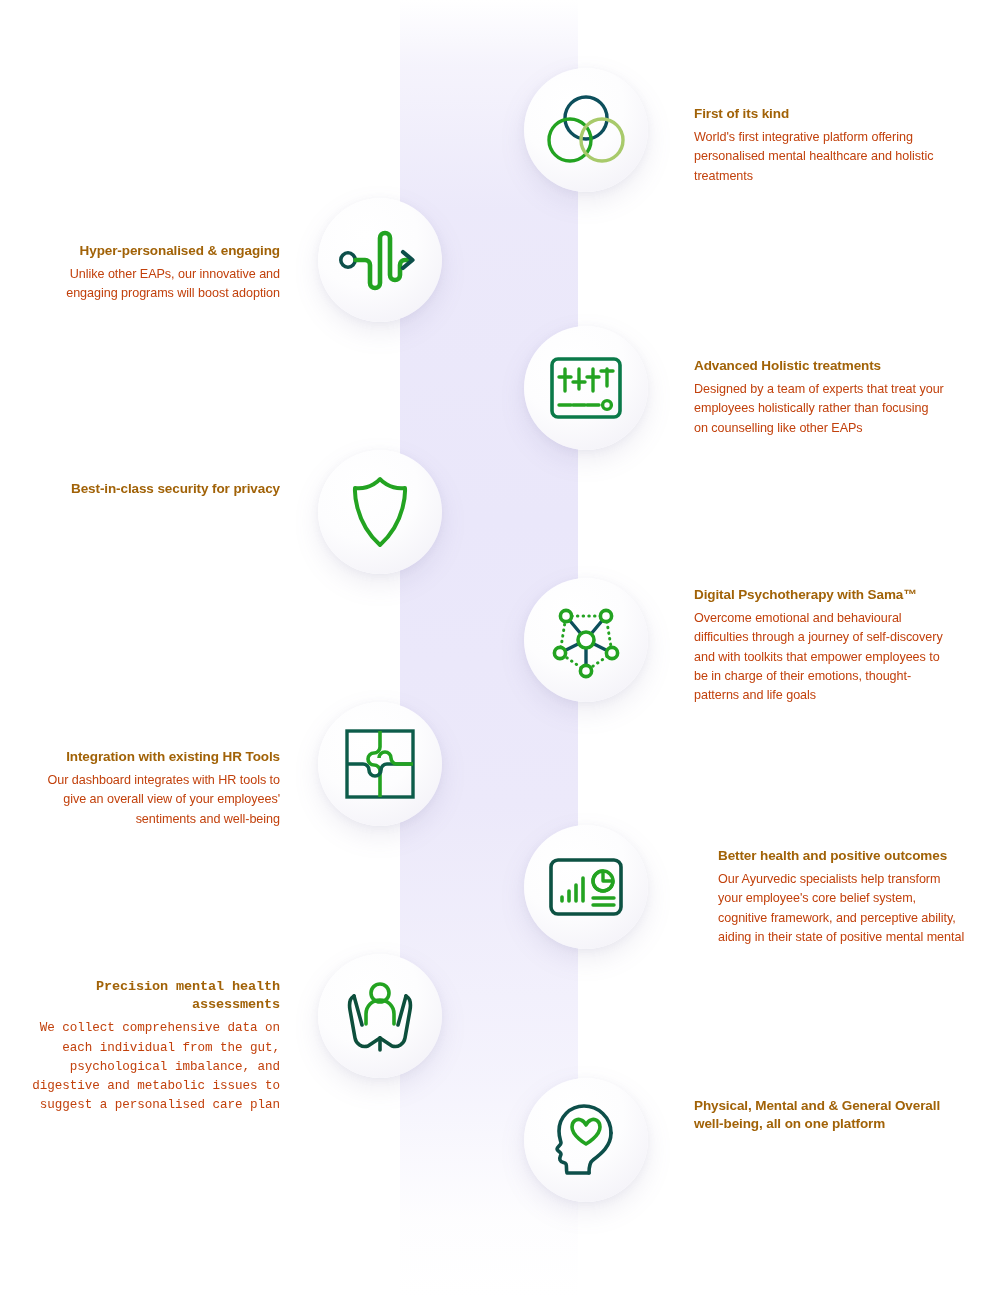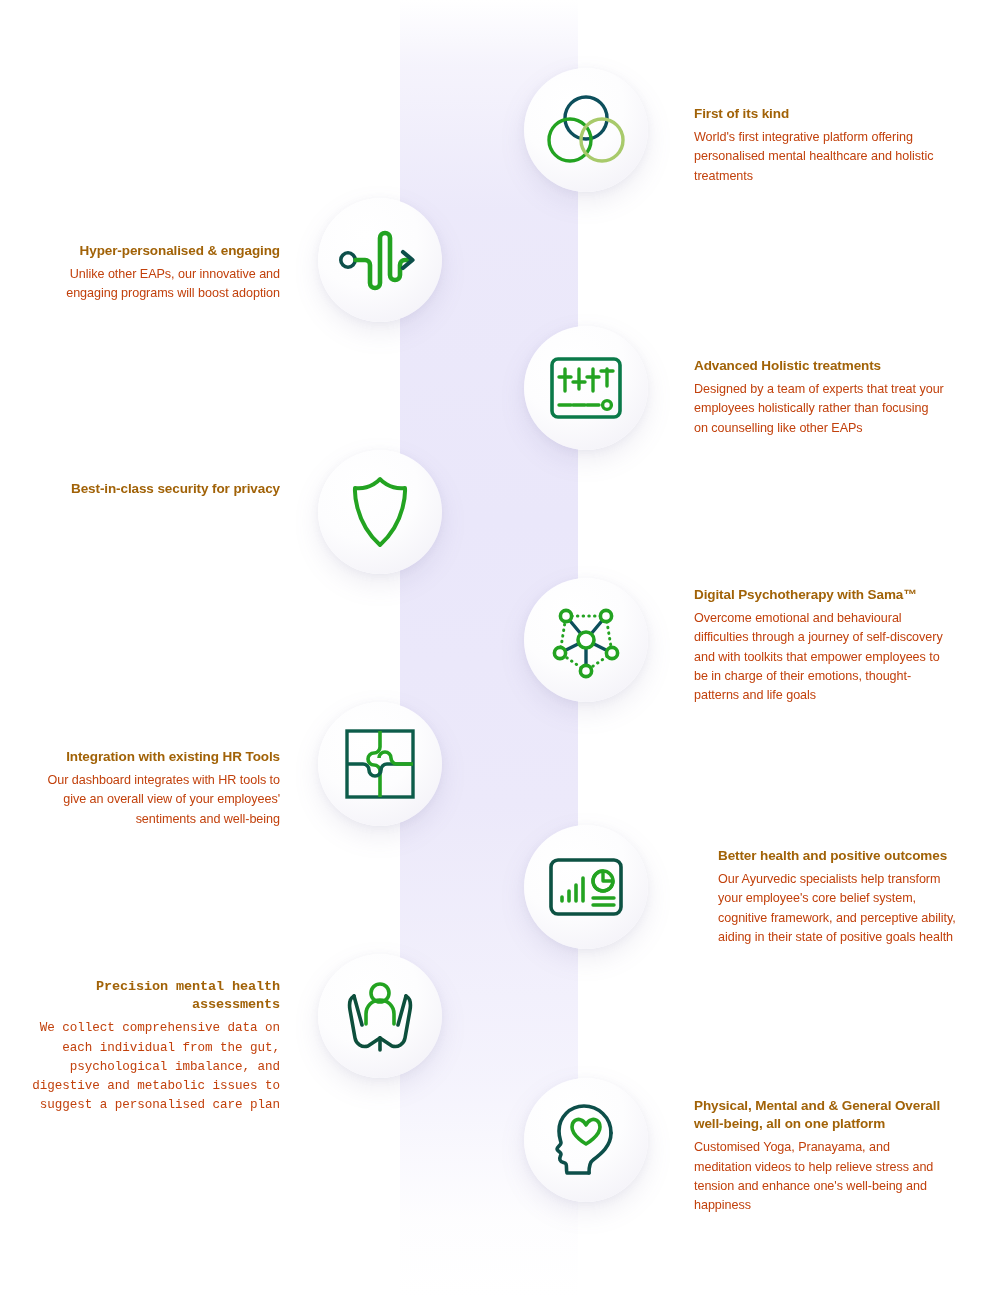--- a/index.html
+++ b/index.html
@@ -234,21 +234,21 @@
           <circle cx="55" cy="24" r="10" fill="none" stroke="#23a321" stroke-width="3.4"></circle>
           <g stroke="#23a321" stroke-width="3.4" stroke-linecap="round">
             <line x1="45" y1="41" x2="66" y2="41"></line>
             <line x1="45" y1="48" x2="66" y2="48"></line>
           </g>
         </svg>
       </span>
     </div>
     <div class="txt right" style="left:694px; top:22px;margin-left:24px;">
       <div class="ttl">Better health and positive outcomes</div>
-      <div class="dsc">Our Ayurvedic specialists help transform your employee's core belief system, cognitive framework, and perceptive ability, aiding in their state of positive goals health</div>
+      <div class="dsc">Our Ayurvedic specialists help transform your employee's core belief system, cognitive framework, and perceptive ability, aiding in their state of positive mental mental</div>
     </div>
   </div>
 
   <div class="row" style="top:954px;">
     <div class="bubble" style="left:318px; top:0;">
       <span>
         <svg width="78" height="72" viewBox="0 0 78 72">
           <circle cx="39" cy="13" r="9" fill="none" stroke="#23a321" stroke-width="3.6"></circle>
           <path d="M25 44 V34 a14 14 0 0 1 28 0 V44" fill="none" stroke="#23a321" stroke-width="3.6" stroke-linecap="round"></path>
           <path d="M13 16 C9 18, 8 24, 9 30 L14 58 C15 64, 21 68, 27 66 L39 58" fill="none" stroke="#0d4f3c" stroke-width="3.6" stroke-linecap="round" stroke-linejoin="round"></path>
@@ -273,17 +273,16 @@
                    C12 43, 8 45, 8 47 C8 49, 12 50, 12 52 C12 54, 10 55, 11 58
                    C12 61, 16 60, 17 62 C18 64, 17 68, 18 71 L40 71" fill="none" stroke="#0d4f4a" stroke-width="3.6" stroke-linecap="round" stroke-linejoin="round"></path>
           <path d="M62 31 C62 44, 52 52, 44 58 C41 60, 40 64, 40 71" fill="none" stroke="#0d4f4a" stroke-width="3.6" stroke-linecap="round" stroke-linejoin="round"></path>
           <path d="M37 42 C37 42, 23 34, 23 25 C23 19, 28 16, 32 18 C35 19, 37 23, 37 23
                    C37 23, 39 19, 42 18 C46 16, 51 19, 51 25 C51 34, 37 42, 37 42 Z" fill="none" stroke="#23a321" stroke-width="3.6" stroke-linejoin="round"></path>
         </svg>
       </span>
     </div>
     <div class="txt right" style="left:694px; top:19px;">
       <div class="ttl">Physical, Mental and &amp; General Overall well-being, all on one platform</div>
-      <div class="dsc">Customised Yoga, Pranayama, and meditation videos to help relieve stress and tension and enhance one's well-being and happiness</div>
     </div>
   </div>
 
 </div>
 
 </body></html>

